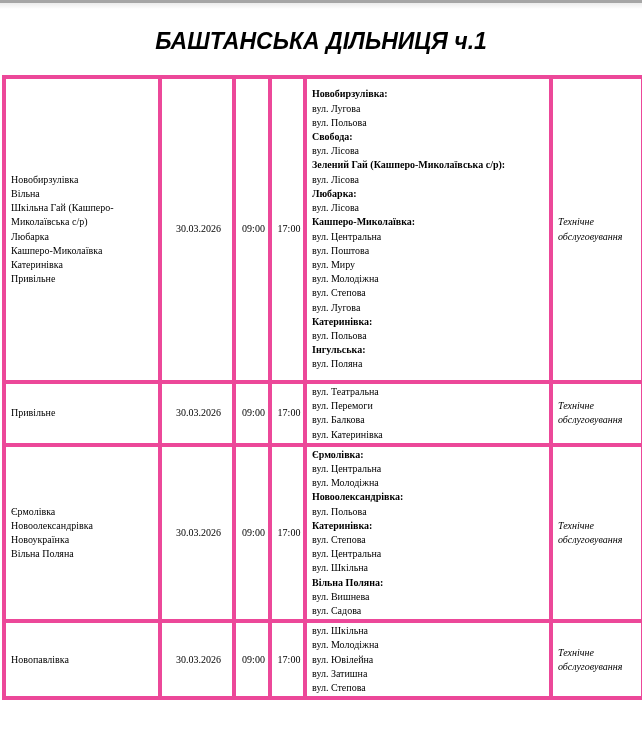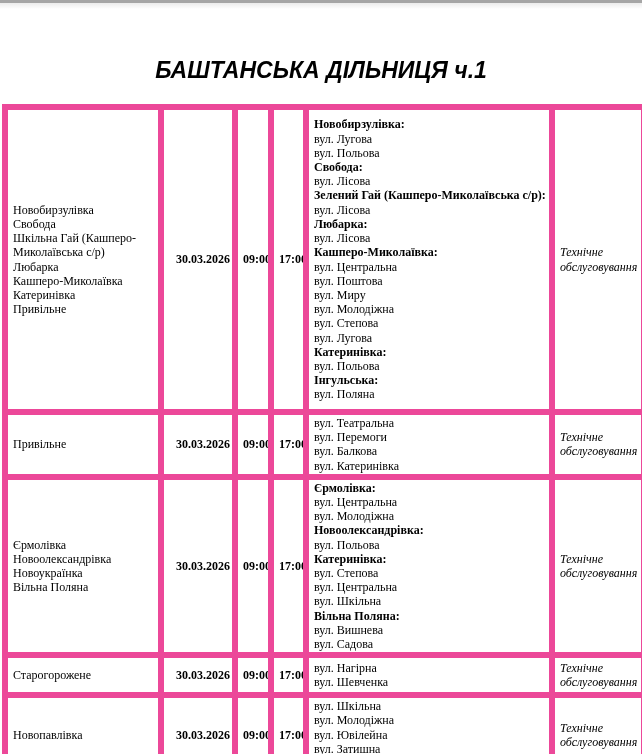--- a/index.html
+++ b/index.html
@@ -14,47 +14,46 @@
   }
   .top-bar {
     height: 3px;
     background: #a6a6a6;
   }
   .top-shade {
     height: 6px;
     background: linear-gradient(#ececec, #ffffff);
   }
   .title {
-    margin: 48px 0 0 0;
+    margin: 19px 0 0 0;
     text-align: center;
     font-family: "Liberation Sans", sans-serif;
     font-style: italic;
     font-weight: bold;
     font-size: 23px;
     line-height: 26px;
     color: #000;
   }
   table.schedule {
     border-collapse: collapse;
     table-layout: fixed;
     width: 639px;
     margin: 21px 0 0 2px;
   }
   table.schedule td {
-    border: 6px solid #ec4899;
+    border: 4px solid #ec4899;
     vertical-align: middle;
-    font-size: 12px;
+    font-size: 10px;
     line-height: 14.2px;
     padding: 1px 2px 1px 5px;
     overflow: hidden;
   }
   td.c-date, td.c-start, td.c-end {
-    text-align: right;
+    text-align: center;
     padding: 1px 1px;
-    font-weight: bold;
   }
   td.c-streets { padding: 1px 2px 1px 4px; }
   td.c-reason  { padding: 1px 0 1px 4px; font-style: italic; }
   .line { white-space: normal; }
   .line.bold { font-weight: bold; }
   tr.r0 { height: 305px; }
   tr.r1 { height: 57px; }
   tr.r2 { height: 173px; }
   tr.r3 { height: 40px; }
   tr.r4 { height: 73px; }
@@ -73,21 +72,21 @@
       <col style="width:74px">
       <col style="width:36px">
     <col style="width:35px">
       <col style="width:246px">
       <col style="width:92px">
   </colgroup>
   <tbody>
     <tr class="r0">
       <td class="c-settle">
           <div class="line">Новобирзулівка</div>
-          <div class="line">Свобода</div>
+          <div class="line">Вільна</div>
           <div class="line">Шкільна Гай (Кашперо-Миколаївська с/р)</div>
           <div class="line">Любарка</div>
           <div class="line">Кашперо-Миколаївка</div>
           <div class="line">Катеринівка</div>
           <div class="line">Привільне</div>
         </td>
       <td class="c-date">30.03.2026</td>
       <td class="c-start">09:00</td>
       <td class="c-end">17:00</td>
       <td class="c-streets">
@@ -148,33 +147,20 @@
           <div class="line bold">Катеринівка:</div>
           <div class="line">вул. Степова</div>
           <div class="line">вул. Центральна</div>
           <div class="line">вул. Шкільна</div>
           <div class="line bold">Вільна Поляна:</div>
           <div class="line">вул. Вишнева</div>
           <div class="line">вул. Садова</div>
         </td>
       <td class="c-reason">Технічне обслуговування</td>
     </tr>
-    <tr class="r3">
-      <td class="c-settle">
-          <div class="line">Старогорожене</div>
-        </td>
-      <td class="c-date">30.03.2026</td>
-      <td class="c-start">09:00</td>
-      <td class="c-end">17:00</td>
-      <td class="c-streets">
-          <div class="line">вул. Нагірна</div>
-          <div class="line">вул. Шевченка</div>
-        </td>
-      <td class="c-reason">Технічне обслуговування</td>
-    </tr>
     <tr class="r4">
       <td class="c-settle">
           <div class="line">Новопавлівка</div>
         </td>
       <td class="c-date">30.03.2026</td>
       <td class="c-start">09:00</td>
       <td class="c-end">17:00</td>
       <td class="c-streets">
           <div class="line">вул. Шкільна</div>
           <div class="line">вул. Молодіжна</div>

